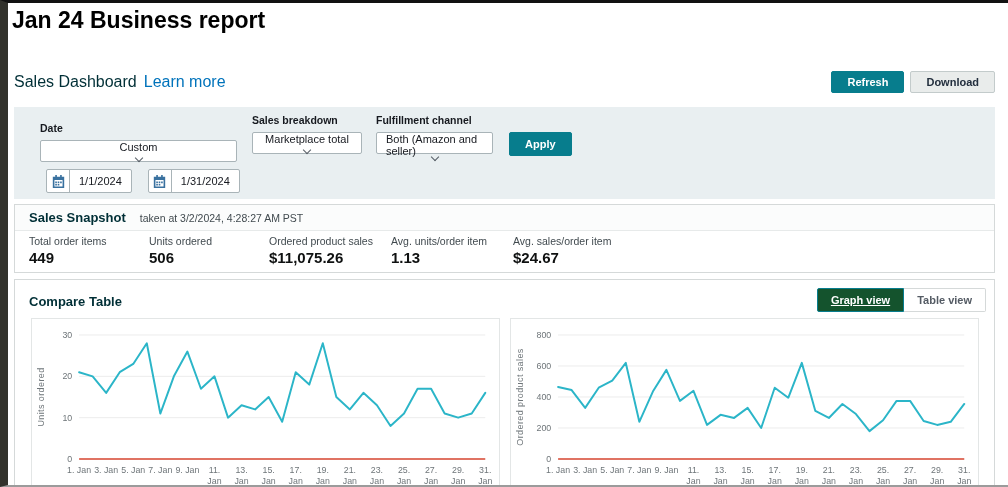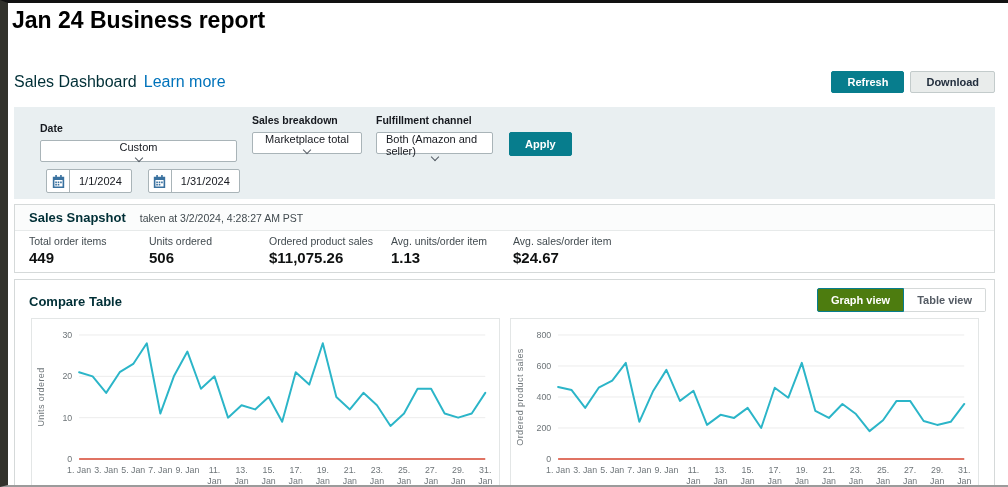--- a/index.html
+++ b/index.html
@@ -47,21 +47,21 @@
   .m-0 { width:120px; } .m-1 { width:120px; } .m-2 { width:122px; } .m-3 { width:122px; }
   .m-label { font-size:10.5px; line-height:12px; color:#414a4f; }
   .m-value { font-size:15px; line-height:17px; font-weight:700; color:#0f1111; margin-top:2px; }
 
   
   .compare { margin-top:6px; border:1px solid #d5d9d9; height:300px; background:#fff; }
   .comp-head { display:flex; justify-content:space-between; align-items:flex-start; padding:8px 8px 0 14px; }
   .comp-title { font-size:13px; font-weight:700; color:#002f36; margin-top:6px; }
   .toggle { display:flex; }
   .toggle .tbtn { height:24px; font-size:11px; font-weight:700; padding:0 13px; cursor:pointer; }
-  .toggle .active { background:#4d7c0f; color:#fff; border:1px solid #077d8d; border-radius:2px 0 0 2px; }
+  .toggle .active { background:#14532d; color:#fff; border:1px solid #077d8d; border-radius:2px 0 0 2px;text-decoration:underline; }
   .toggle .inactive { background:#fff; color:#545b64; border:1px solid #d5d9d9; border-left:none; border-radius:0 2px 2px 0; }
   .charts { display:flex; gap:10px; padding:6px 15px 0 16px; }
   .chart-box { flex:1; height:174px; border:1px solid #e3e6e6; overflow:hidden; }
   .chart-box svg { display:block; width:100%; height:100%; }
   svg text { font-size:9px; fill:#6e7579; font-family:"Liberation Sans",sans-serif; }
 </style>
 </head>
 <body>
 
 <div class="page">

